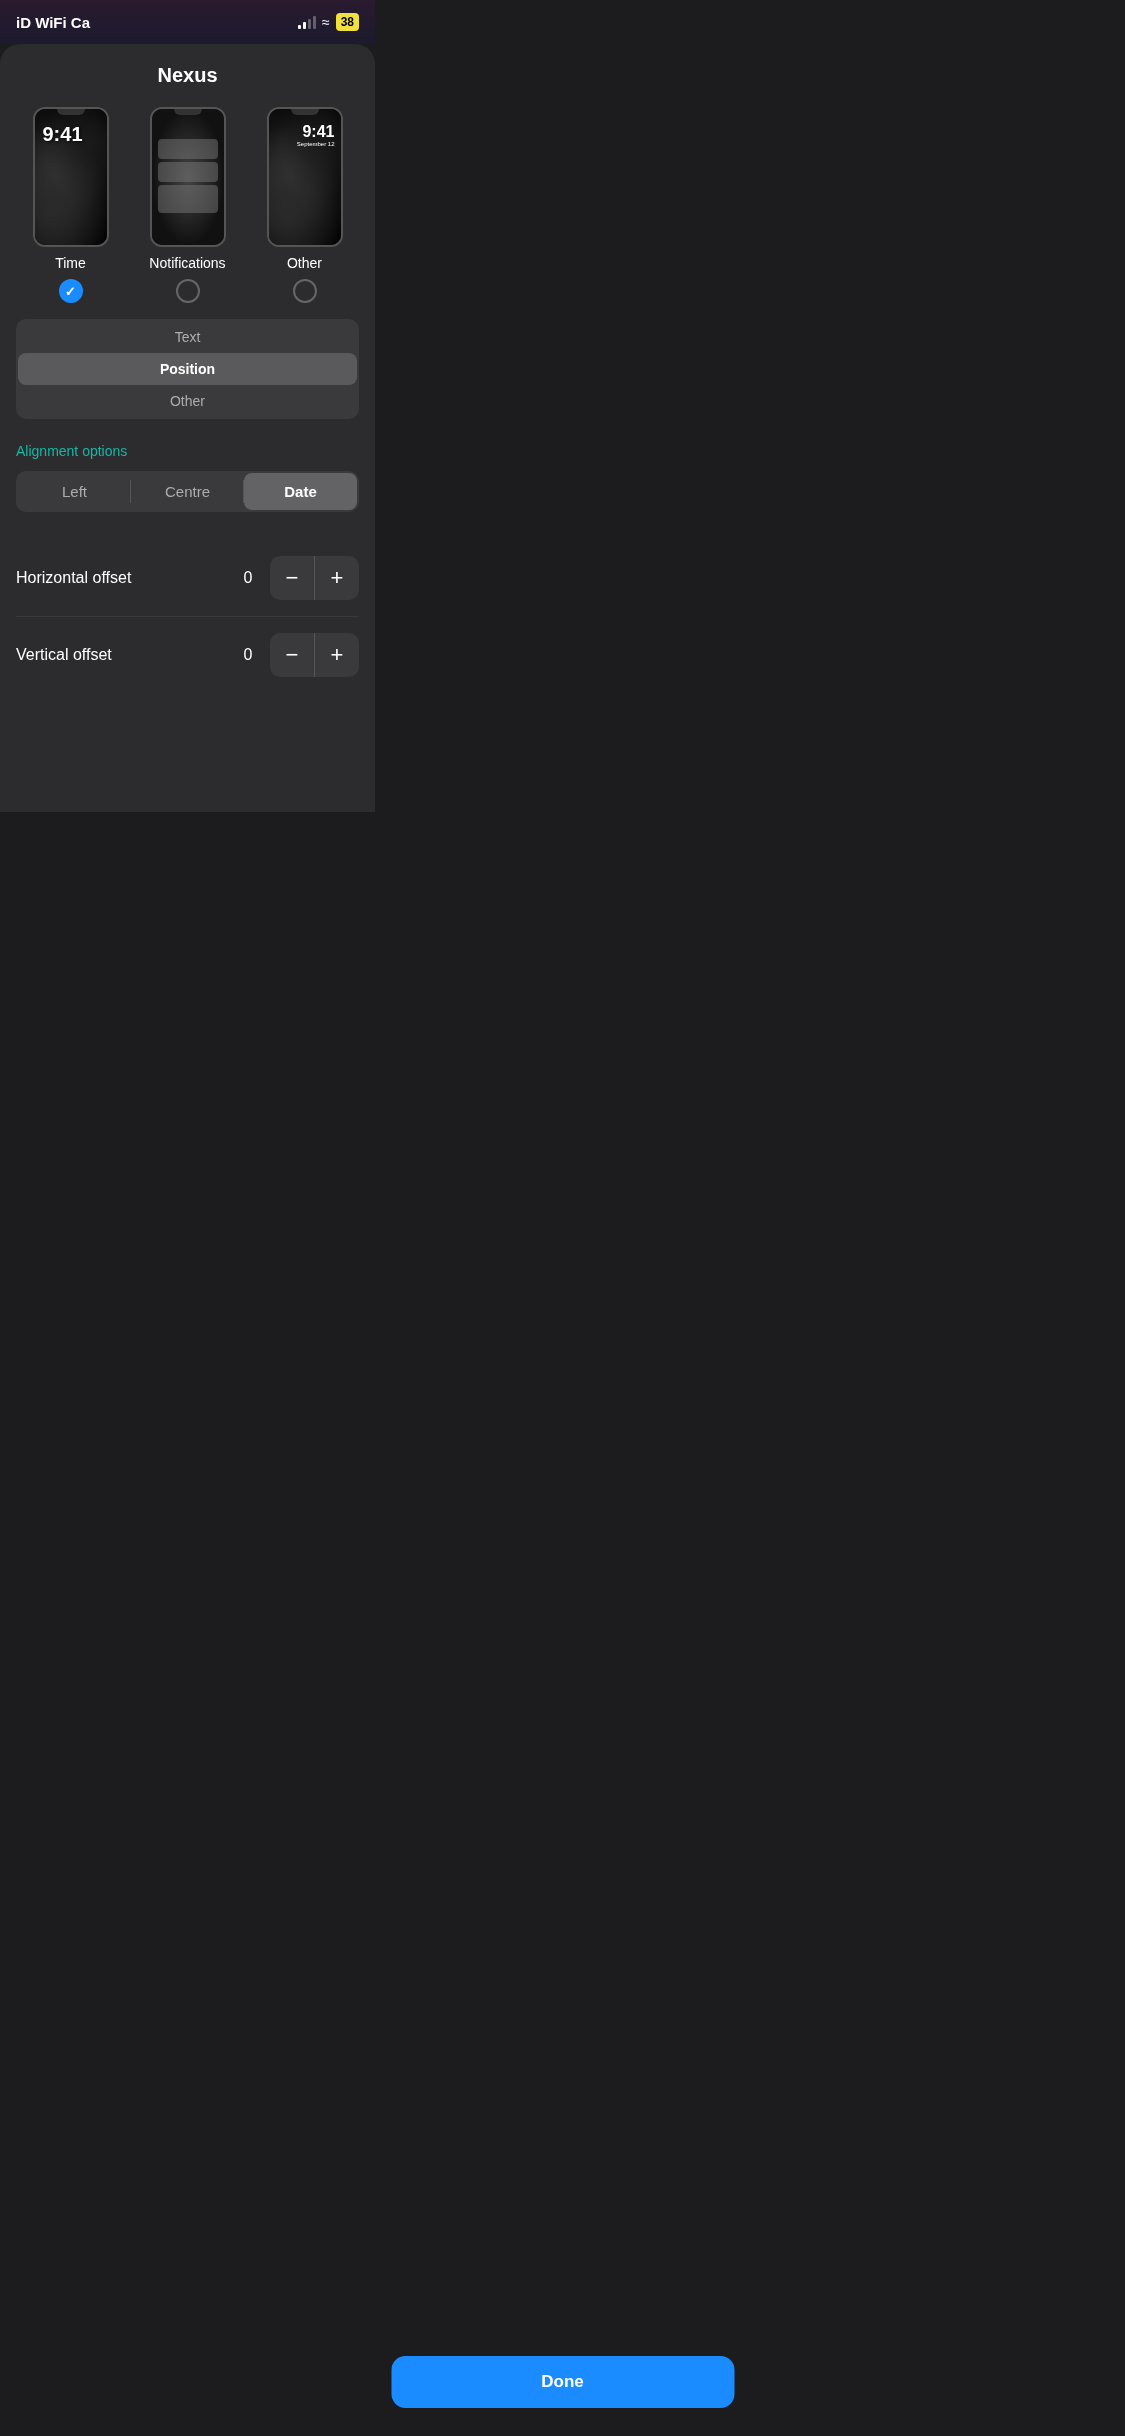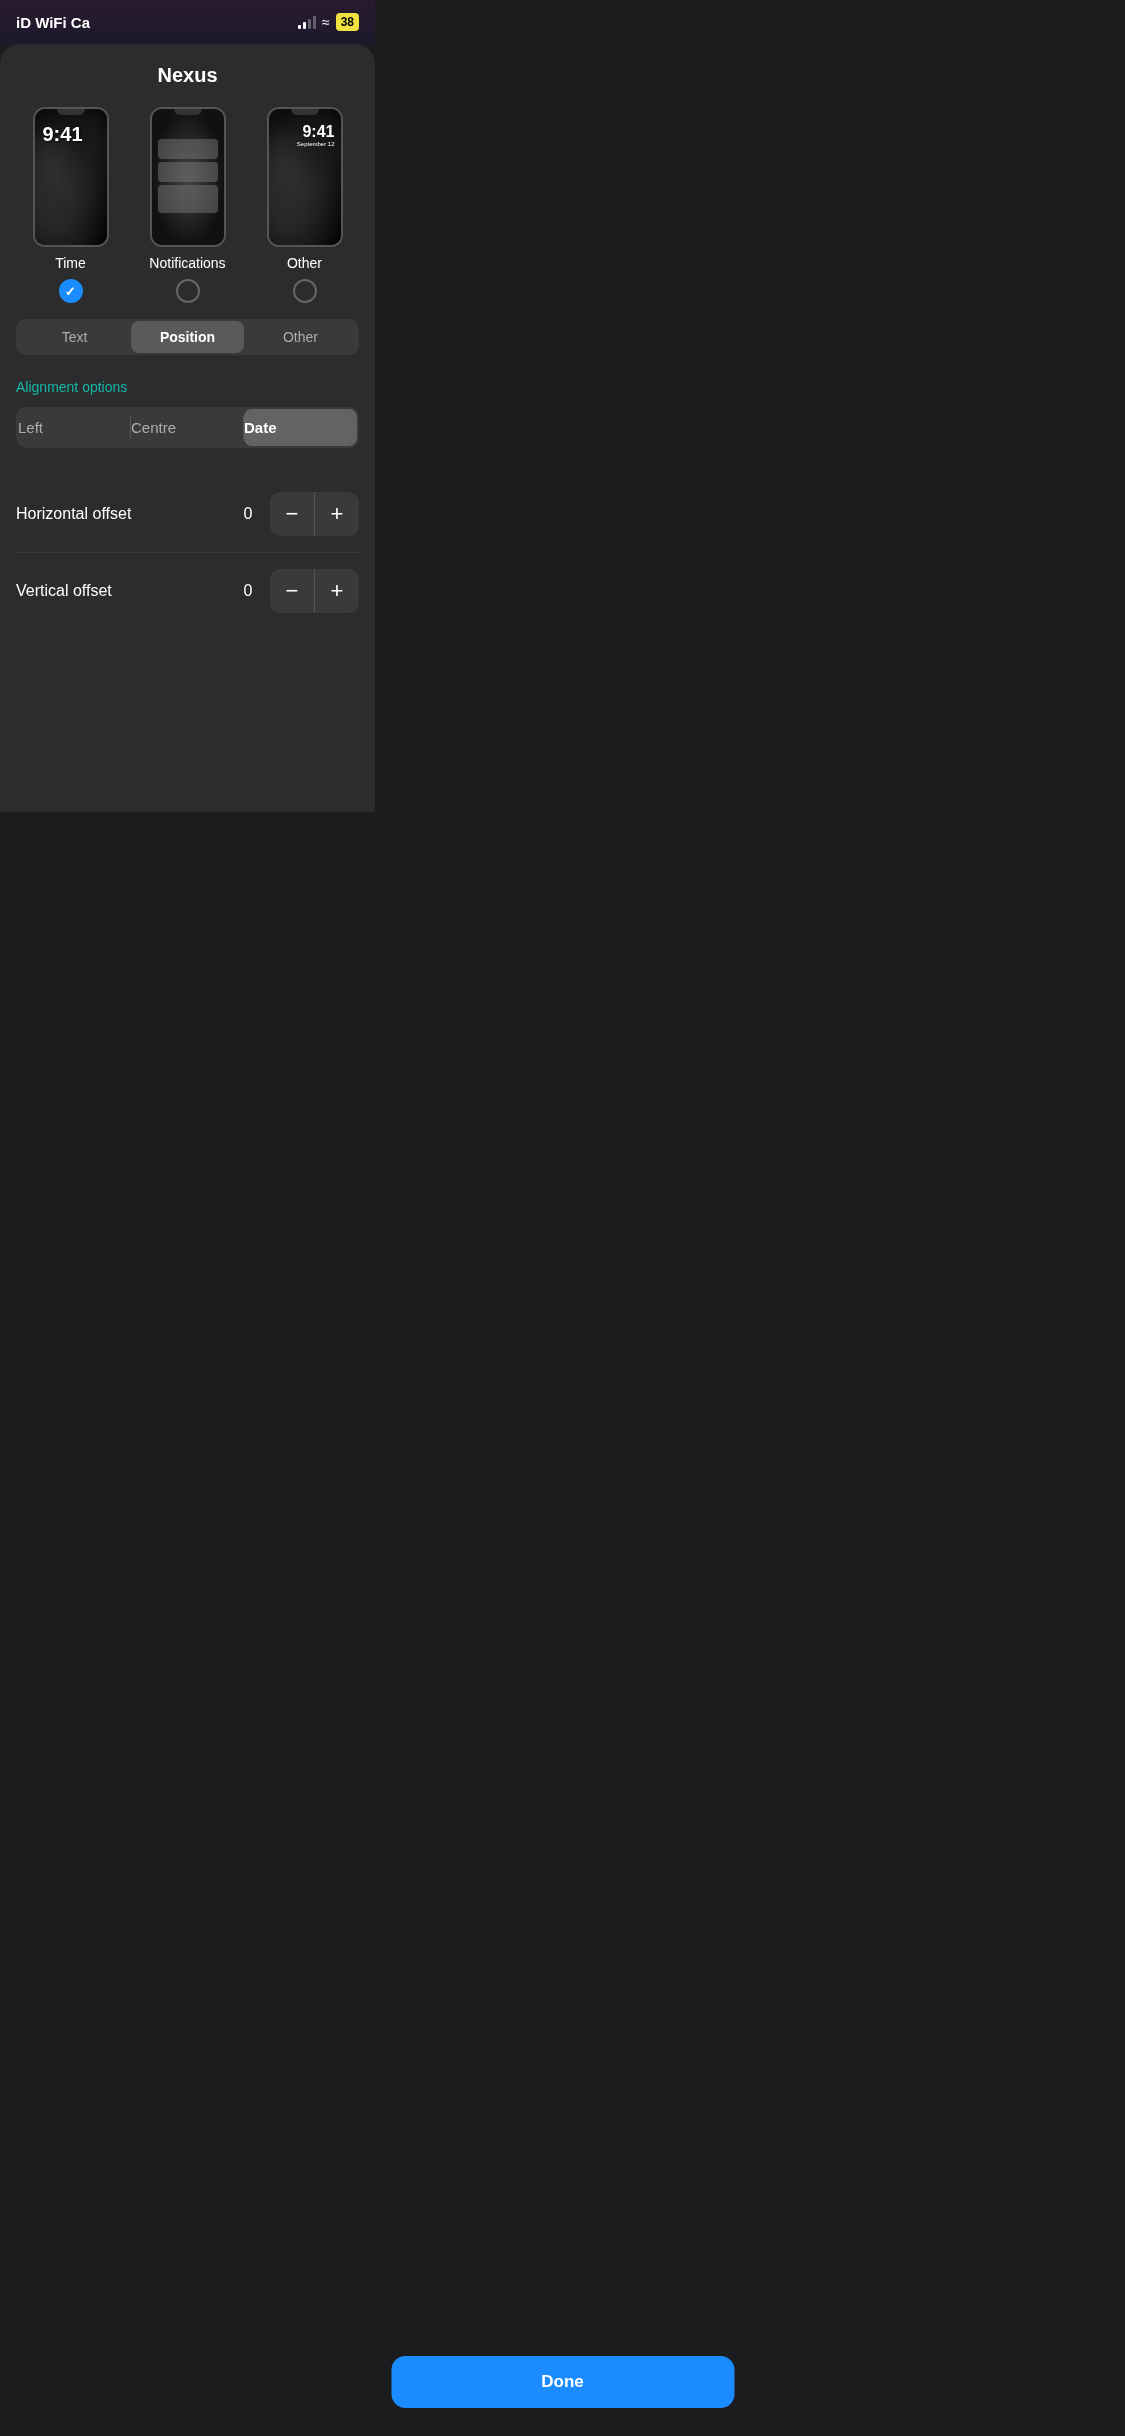--- a/index.html
+++ b/index.html
@@ -247,20 +247,21 @@
       font-weight: 700;
     }
 
     
     .segment-control {
       display: flex;
       background: #3a3a3c;
       border-radius: 10px;
       padding: 2px;
       margin-bottom: 24px;
+      flex-direction: column;
     }
 
     .segment-btn {
       flex: 1;
       padding: 8px 0;
       text-align: center;
       font-size: 14px;
       font-weight: 500;
       color: #adadad;
       border-radius: 8px;
@@ -288,20 +289,21 @@
       background: #3a3a3c;
       border-radius: 10px;
       padding: 2px;
       margin-bottom: 28px;
       overflow: hidden;
     }
 
     .align-btn {
       flex: 1;
       padding: 10px 0;
+      text-align: center;
       font-size: 15px;
       font-weight: 500;
       color: #adadad;
       cursor: pointer;
       border-radius: 8px;
       position: relative;
     }
 
     .align-btn:not(:last-child)::after {
       content: '';

